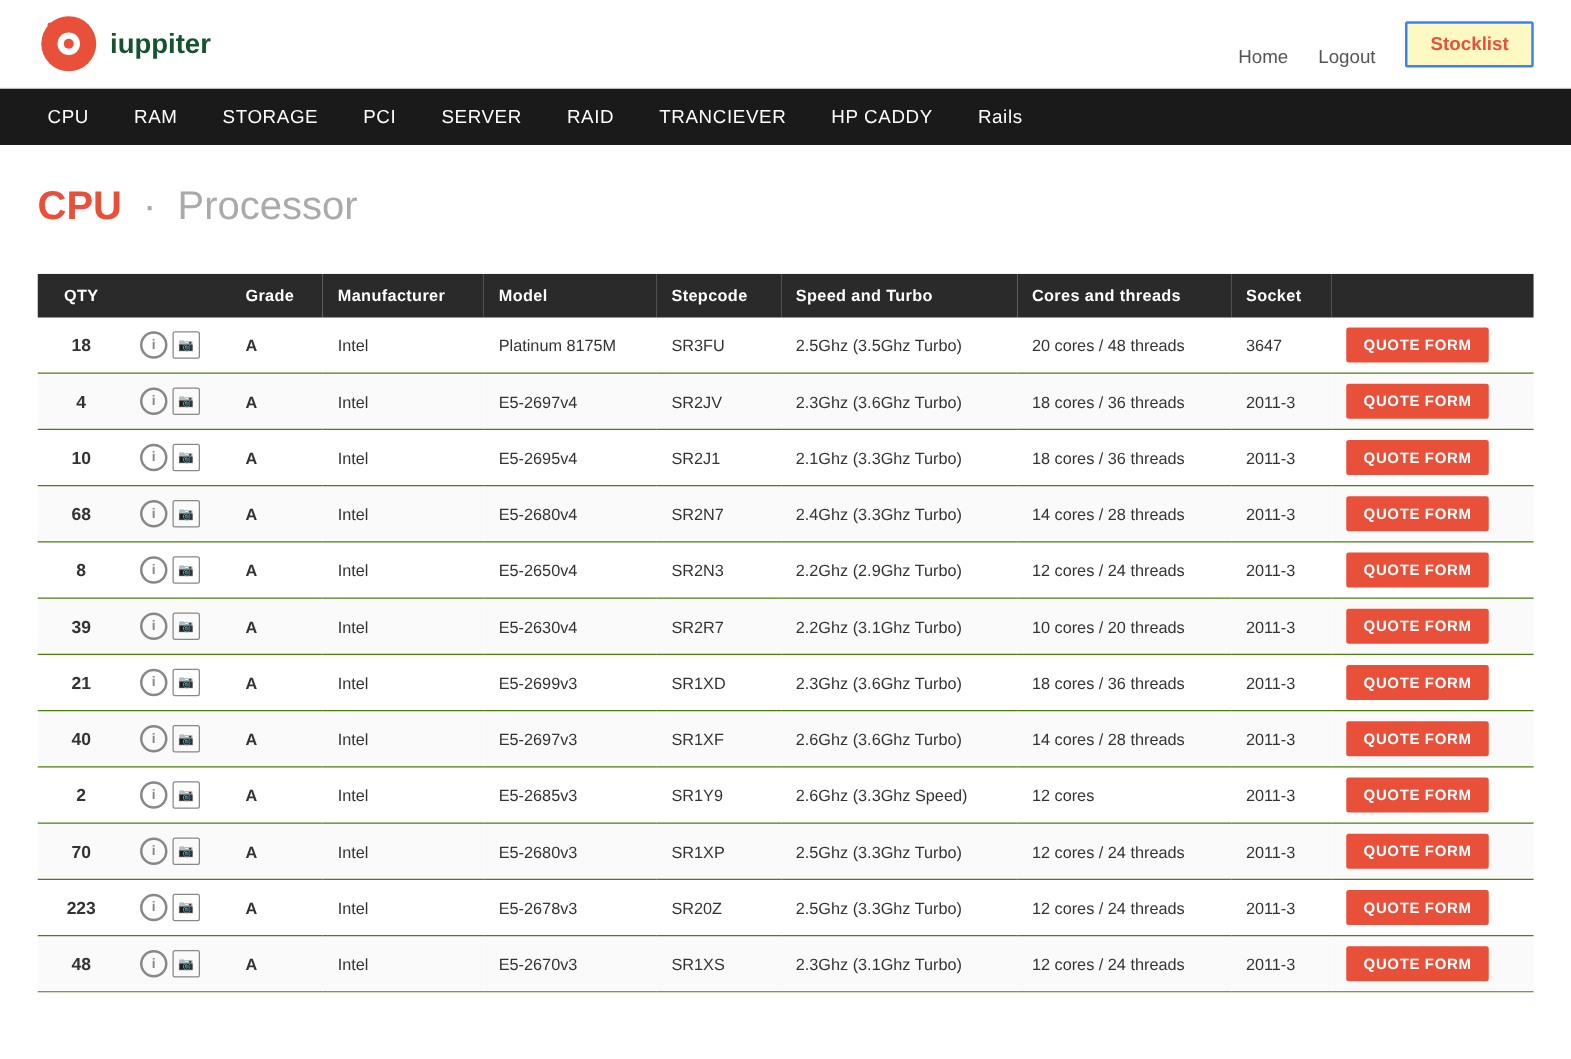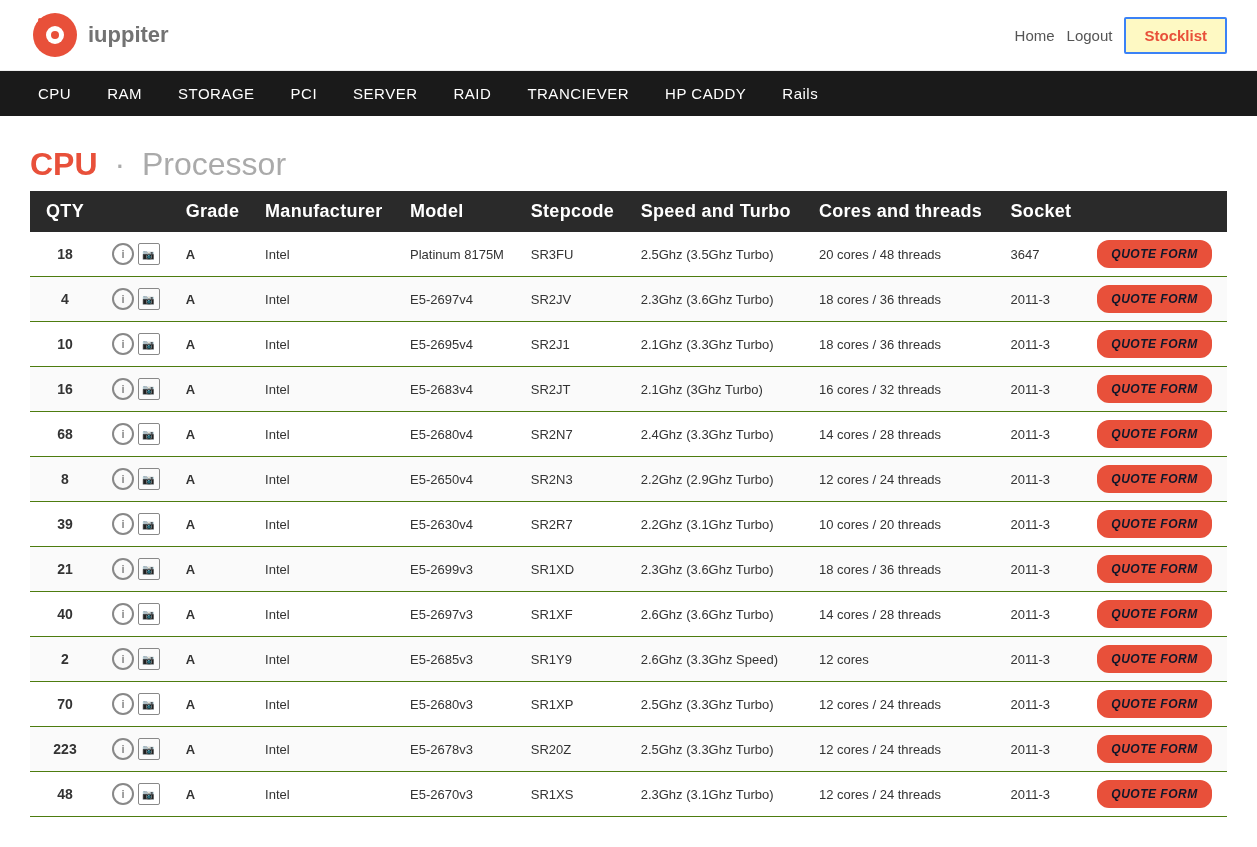--- a/index.html
+++ b/index.html
@@ -18,26 +18,26 @@
       align-items: center;
       gap: 8px;
     }
     .logo-icon {
       width: 50px;
       height: 50px;
     }
     .logo-text {
       font-size: 22px;
       font-weight: bold;
-      color: #737373;
+      color: #14532d;
     }
     .header-nav {
       display: flex;
-      align-items: center;
-      gap: 12px;
+      align-items: flex-end;
+      gap: 24px;
     }
     .nav-link {
       text-decoration: none;
       color: #555;
       font-size: 15px;
       cursor: pointer;
     }
     .stocklist-btn {
       border: 2px solid #3b82f6;
       color: #e8503a;
@@ -69,21 +69,21 @@
       color: #fff;
     }
 
     
     .page-content {
       padding: 30px 30px 20px 30px;
     }
     .page-title {
       font-size: 32px;
       font-weight: 300;
-      margin-bottom: 8px;
+      margin-bottom: 36px;
     }
     .page-title .highlight {
       color: #e8503a;
       font-weight: 700;
     }
     .page-title .separator {
       color: #aaa;
       font-weight: 300;
       margin: 0 8px;
     }
@@ -100,21 +100,21 @@
     table {
       width: 100%;
       border-collapse: collapse;
     }
     thead tr {
       background: #2a2a2a;
       color: #fff;
     }
     thead th {
       padding: 10px 12px;
-      font-size: 18px;
+      font-size: 13px;
       font-weight: 600;
       text-align: left;
       letter-spacing: 0.3px;
     }
     thead th:first-child {
       text-align: center;
       width: 70px;
     }
     tbody tr {
       border-bottom: 1px solid #4d7c0f;
@@ -164,30 +164,29 @@
       cursor: pointer;
     }
     .grade-badge {
       font-size: 13px;
       font-weight: 600;
       color: #333;
       margin-left: 4px;
     }
     .quote-btn {
       background: #e8503a;
-      color: #0f172a;
+      color: #ffffff;
       border: none;
       padding: 7px 14px;
       font-size: 12px;
       font-weight: bold;
       cursor: pointer;
-      border-radius: 12px;
+      border-radius: 2px;
       white-space: nowrap;
       letter-spacing: 0.5px;
-      font-style: italic;
     }
   </style>
 </head>
 <body>
 
 <header class="header">
   <div class="logo">
 
     <svg class="logo-icon" viewBox="0 0 50 50" xmlns="http://www.w3.org/2000/svg">
       <circle cx="25" cy="25" r="22" fill="#e8503a"></circle>
@@ -297,39 +296,20 @@
       <td>E5-2695v4</td>
       <td>SR2J1</td>
       <td>2.1Ghz (3.3Ghz Turbo)</td>
       <td>18 cores / 36 threads</td>
       <td>2011-3</td>
       <td>
         <button class="quote-btn">QUOTE FORM</button>
       </td>
     </tr>
           <tr>
-      <td class="qty-cell">16</td>
-      <td>
-        <div class="icons-cell">
-          <span class="icon-info">i</span>
-          <span class="icon-image">📷</span>
-        </div>
-      </td>
-      <td class="grade-badge">A</td>
-      <td>Intel</td>
-      <td>E5-2683v4</td>
-      <td>SR2JT</td>
-      <td>2.1Ghz (3Ghz Turbo)</td>
-      <td>16 cores / 32 threads</td>
-      <td>2011-3</td>
-      <td>
-        <button class="quote-btn">QUOTE FORM</button>
-      </td>
-    </tr>
-          <tr>
       <td class="qty-cell">68</td>
       <td>
         <div class="icons-cell">
           <span class="icon-info">i</span>
           <span class="icon-image">📷</span>
         </div>
       </td>
       <td class="grade-badge">A</td>
       <td>Intel</td>
       <td>E5-2680v4</td>

